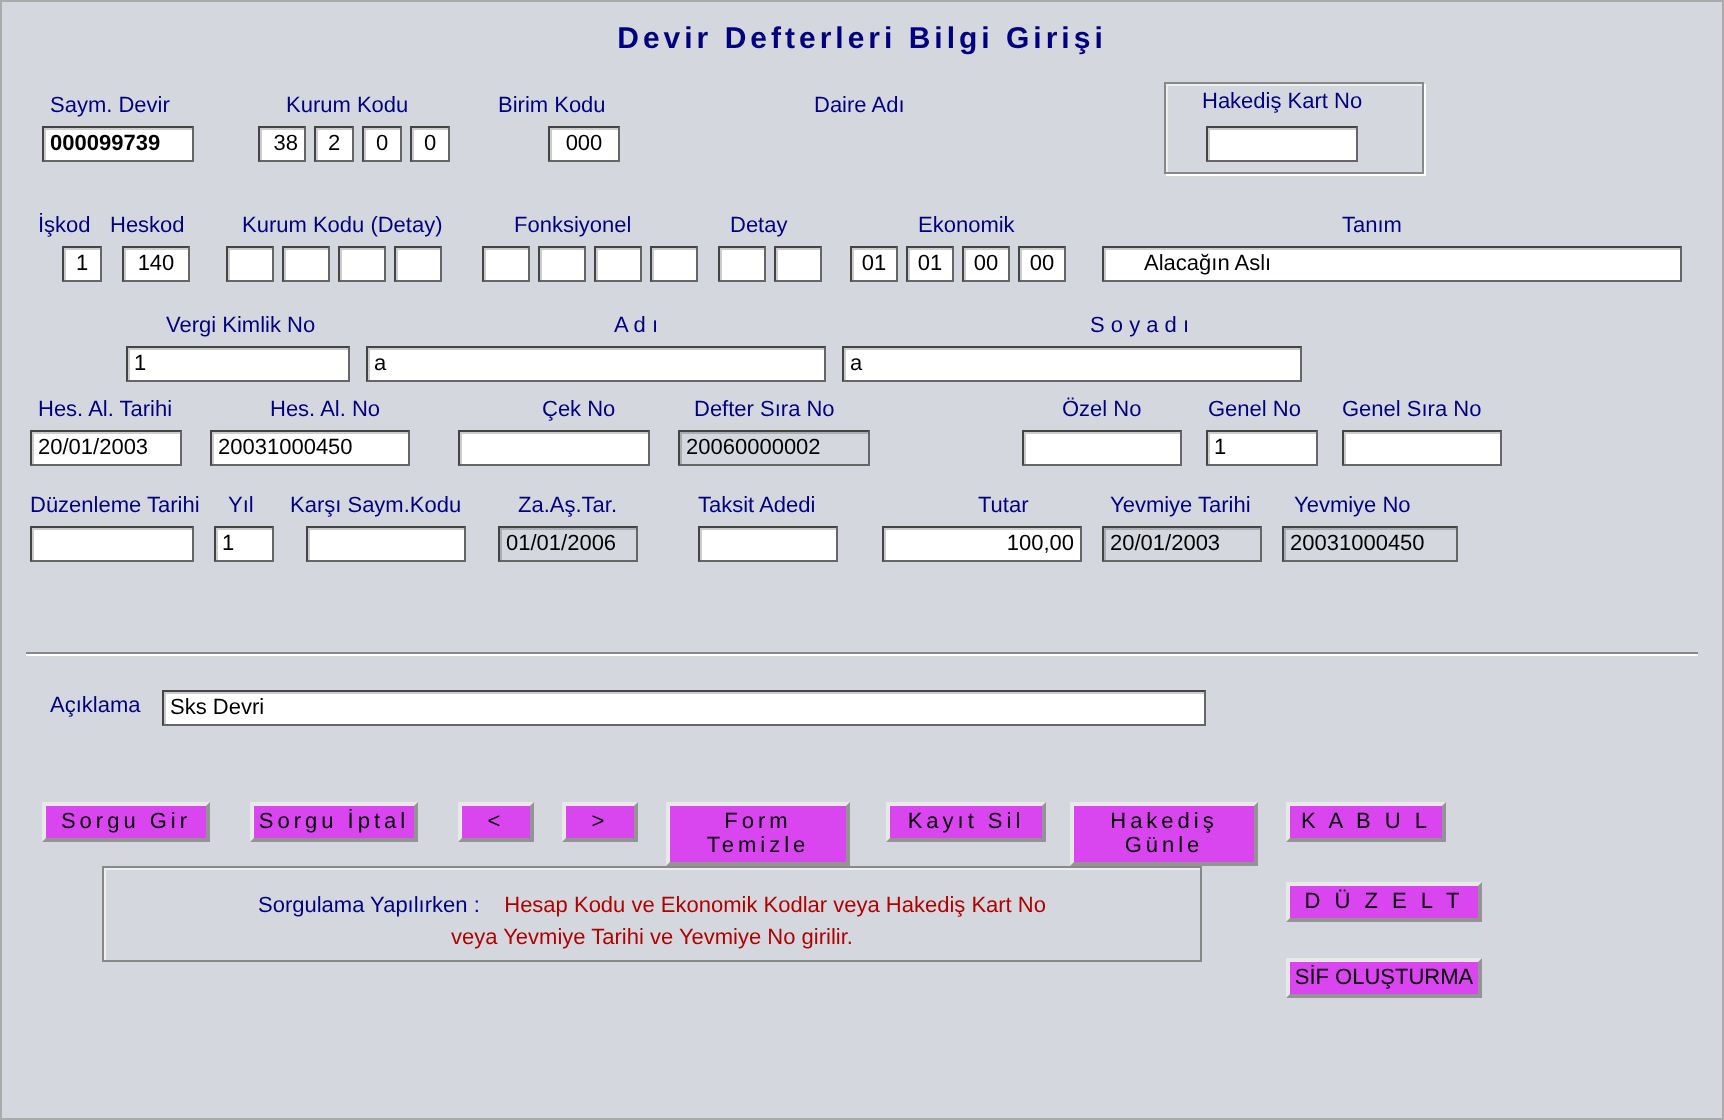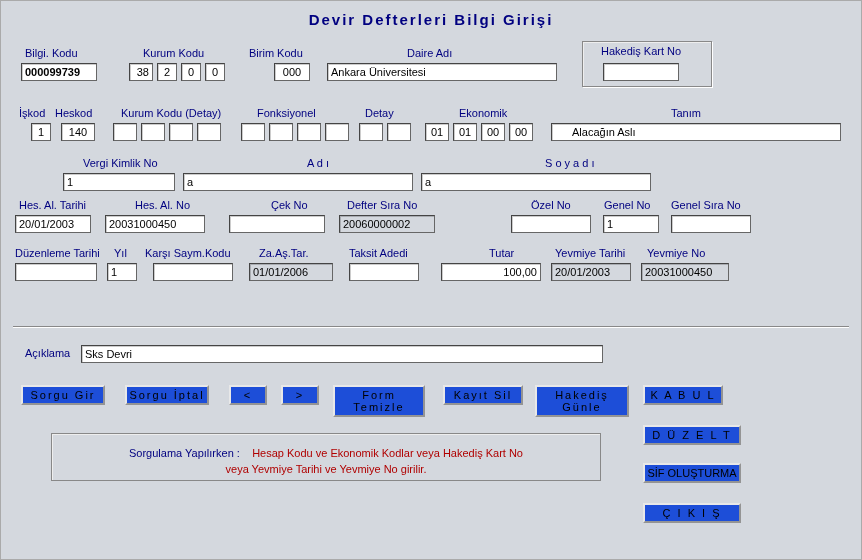--- a/index.html
+++ b/index.html
@@ -2,47 +2,46 @@
 <html><head>
 <meta charset="utf-8">
 <style>
 * { box-sizing: border-box; margin: 0; padding: 0; }
 body { font-family: Arial, sans-serif; font-size: 11px; background: #d4d8de; width: 862px; height: 560px; position: relative; overflow: hidden; }
 .panel { background: #d4d8de; width: 100%; height: 100%; border: 1px solid #aaa; position: relative; }
 .title { color: #000080; font-weight: bold; font-size: 15px; letter-spacing: 2px; text-align: center; padding: 10px 0 15px; }
 .label { color: #000080; font-size: 11px; position: absolute; }
 .input { position: absolute; border: 1px solid #666; border-top-color: #444; border-left-color: #444; background: #fff; font-size: 11px; padding: 1px 3px; height: 18px; font-family: Arial; box-shadow: inset 1px 1px 0 rgba(0,0,0,.2); }
 .input.disabled { background: #d4d8de; }
-.btn { position: absolute; background: #1d4ed8; border: 2px outset #e8e8e8; font-size: 11px; padding: 2px 0; cursor: pointer; text-align: center; letter-spacing: 2px; font-family: Arial; }
+.btn { position: absolute; background: #d946ef; border: 2px outset #e8e8e8; font-size: 11px; padding: 2px 0; cursor: pointer; text-align: center; letter-spacing: 2px; font-family: Arial; margin-top: 16px; }
 .hakedis-box { position: absolute; border: 1px solid #888; box-shadow: inset 1px 1px #eee, 1px 1px #fff; }
 .sorgu-box { position: absolute; border: 1px solid #888; background: #d4d8de; box-shadow: inset 1px 1px #eee; padding: 11px; }
 .sorgu-text { color: #000080; }
 .sorgu-red { color: #b00000; }
 .divider { position: absolute; left: 12px; right: 12px; height: 2px; border-top: 1px solid #888; border-bottom: 1px solid #fff; }
 </style>
 </head>
 <body>
 
 <div class="panel">
   <div class="title">Devir Defterleri Bilgi Girişi</div>
 
-  <div class="label" style="left:24px;top:46px">Bilgi. Kodu</div>
+  <div class="label" style="left:24px;top:46px">Saym. Devir</div>
   <input class="input" style="left: 20px; top: 62px; width: 76px; font-weight: bold;" value="000099739">
 
   <div class="label" style="left:142px;top:46px">Kurum Kodu</div>
   <input class="input" style="left: 128px; top: 62px; width: 24px; text-align: right;" value="38">
   <input class="input" style="left: 156px; top: 62px; width: 20px; text-align: center;" value="2">
   <input class="input" style="left: 180px; top: 62px; width: 20px; text-align: center;" value="0">
   <input class="input" style="left: 204px; top: 62px; width: 20px; text-align: center;" value="0">
 
   <div class="label" style="left:248px;top:46px">Birim Kodu</div>
   <input class="input" style="left: 256px; top: 62px; width: 36px; text-align: center; margin-left: 17px;" value="000">
 
   <div class="label" style="left:406px;top:46px">Daire Adı</div>
-  <input class="input" style="left: 326px; top: 62px; width: 230px;" value="Ankara Üniversitesi">
 
   <div class="hakedis-box" style="left:581px;top:40px;width:130px;height:46px"></div>
   <div class="label" style="left:600px;top:44px">Hakediş Kart No</div>
   <input class="input" style="left: 602px; top: 62px; width: 76px;" value="">
 
   <div class="label" style="left:18px;top:106px">İşkod</div>
   <input class="input" style="left: 30px; top: 122px; width: 20px; text-align: center;" value="1">
   <div class="label" style="left:54px;top:106px">Heskod</div>
   <input class="input" style="left: 60px; top: 122px; width: 34px; text-align: center;" value="140">
 
@@ -93,21 +92,21 @@
   <div class="label" style="left:670px;top:198px">Genel Sıra No</div>
   <input class="input" style="left: 670px; top: 214px; width: 80px;" value="">
 
   <div class="label" style="left:14px;top:246px">Düzenleme Tarihi</div>
   <input class="input" style="left: 14px; top: 262px; width: 82px;" value="">
   <div class="label" style="left:113px;top:246px">Yıl</div>
   <input class="input" style="left: 106px; top: 262px; width: 30px;" value="1">
   <div class="label" style="left:144px;top:246px">Karşı Saym.Kodu</div>
   <input class="input" style="left: 152px; top: 262px; width: 80px;" value="">
   <div class="label" style="left:258px;top:246px">Za.Aş.Tar.</div>
-  <input class="input disabled" style="left: 248px; top: 262px; width: 84px;" readonly="" value="01/01/2006">
+  <input class="input disabled" style="left: 248px; top: 262px; width: 70px;" readonly="" value="01/01/2006">
   <div class="label" style="left:348px;top:246px">Taksit Adedi</div>
   <input class="input" style="left: 348px; top: 262px; width: 70px;" value="">
   <div class="label" style="left:488px;top:246px">Tutar</div>
   <input class="input" style="left: 440px; top: 262px; width: 100px; text-align: right;" value="100,00">
   <div class="label" style="left:554px;top:246px">Yevmiye Tarihi</div>
   <input class="input disabled" style="left: 550px; top: 262px; width: 80px;" readonly="" value="20/01/2003">
   <div class="label" style="left:646px;top:246px">Yevmiye No</div>
   <input class="input disabled" style="left: 640px; top: 262px; width: 88px;" readonly="" value="20031000450">
 
   <div class="divider" style="top:325px"></div>
@@ -119,21 +118,20 @@
   <button class="btn" style="left:124px;top:384px;width:84px">Sorgu İptal</button>
   <button class="btn" style="left:228px;top:384px;width:38px">&lt;</button>
   <button class="btn" style="left:280px;top:384px;width:38px">&gt;</button>
   <button class="btn" style="left:332px;top:384px;width:92px">Form Temizle</button>
   <button class="btn" style="left:442px;top:384px;width:80px">Kayıt Sil</button>
   <button class="btn" style="left:534px;top:384px;width:94px">Hakediş Günle</button>
   <button class="btn" style="left:642px;top:384px;width:80px">K A B U L</button>
 
   <button class="btn" style="left:642px;top:424px;width:98px">D Ü Z E L T</button>
   <button class="btn" style="left:642px;top:462px;width:98px;letter-spacing:0">SİF OLUŞTURMA</button>
-  <button class="btn" style="left:642px;top:502px;width:98px">Ç I K I Ş</button>
 
   <div class="sorgu-box" style="left:50px;top:432px;width:550px;height:48px">
     <div style="text-align:center;line-height:16px">
       <span class="sorgu-text">Sorgulama Yapılırken :</span>
       &nbsp;&nbsp;
       <span class="sorgu-red">Hesap Kodu ve Ekonomik Kodlar  veya    Hakediş Kart No</span>
       <br>
       <span class="sorgu-red">veya   Yevmiye Tarihi ve Yevmiye No  girilir.</span>
     </div>
   </div>

